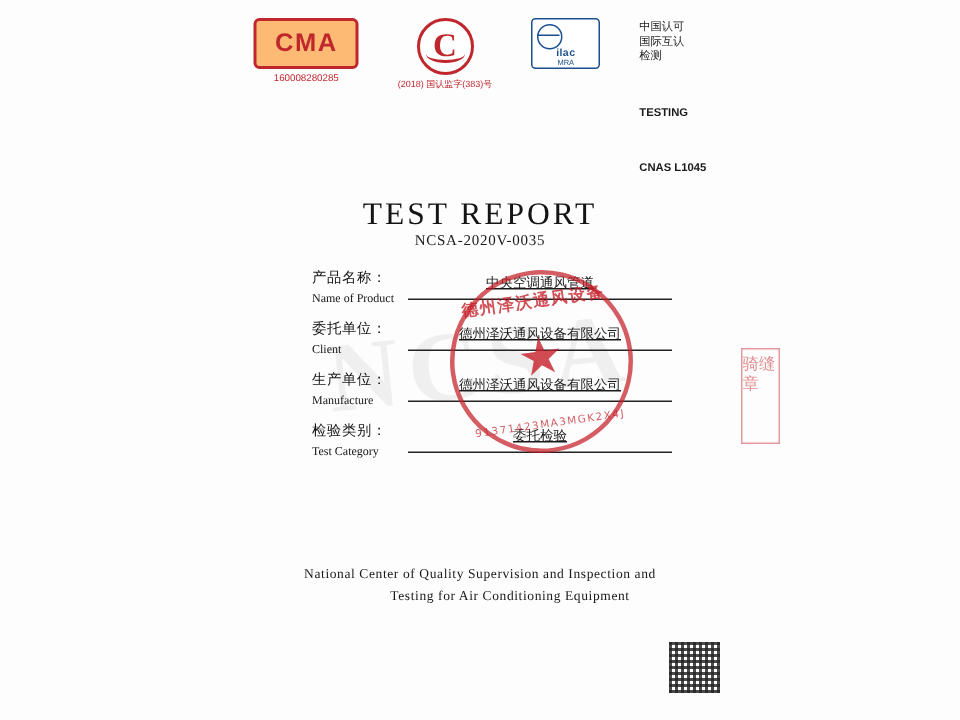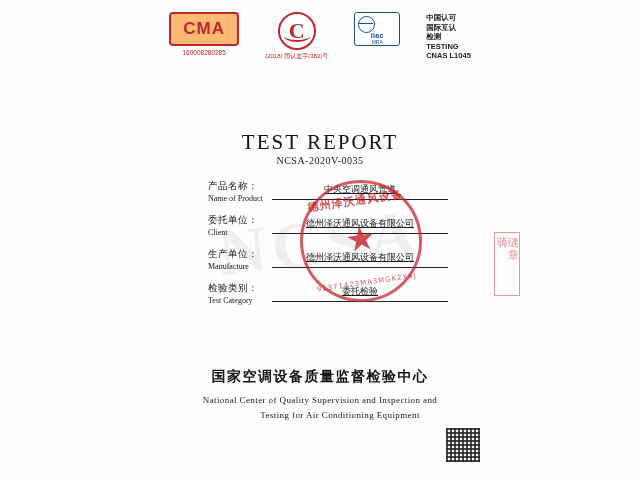--- a/index.html
+++ b/index.html
@@ -185,22 +185,22 @@
 
   
   .cnas-block {
     text-align: left;
     color: #1a1a1a;
     font-family: "Liberation Sans", sans-serif;
     font-size: 7.5px;
     line-height: 9.5px;
     padding-top: 1px;
   }
-  .cnas-block .zh { font-family: "DejaVu Sans", sans-serif; font-size: 7.5px; font-weight: bold; }
-  .cnas-block .bold { font-weight: bold; }
+  .cnas-block .zh { font-family: "DejaVu Sans", sans-serif; font-size: 7.5px; }
+  .cnas-block .bold { font-weight: bold; margin-top: 28px; }
 
   
   .title-cn {
     position: absolute;
     top: 92px;
     left: 0;
     width: 640px;
     text-align: center;
     font-family: "DejaVu Sans", sans-serif;
     font-size: 27px;
@@ -369,24 +369,24 @@
 
   
   .side-stamp {
     position: absolute;
     top: 232px;
     left: 494px;
     width: 26px;
     height: 64px;
     border: 1px solid rgba(196,30,40,0.45);
     color: rgba(196,30,40,0.5);
-    font-family: Liberation Mono, monospace;
+    font-family: Liberation Sans, sans-serif;
     font-size: 11px;
     line-height: 13px;
-    text-align: right;
+    text-align: left;
     padding-top: 4px;
     box-sizing: border-box;
     pointer-events: none;
   }
 
   
   .qr {
     position: absolute;
     top: 428px;
     left: 446px;
@@ -483,20 +483,19 @@
 
   <div class="seal">
     <span class="seal-top">德州泽沃通风设备</span>
     <span class="seal-star">★</span>
     <span class="seal-bottom">91371423MA3MGK2X4J</span>
   </div>
 
   <div class="side-stamp">骑缝章</div>
 
   <div class="footer">
-    <div class="org-cn">国家空调设备质量监督检验中心</div>
     <div class="org-en1">National Center of Quality Supervision and Inspection and</div>
     <div class="org-en2">Testing for Air Conditioning Equipment</div>
   </div>
 
   <div class="qr"></div>
 
 </div>
 
 </body></html>

